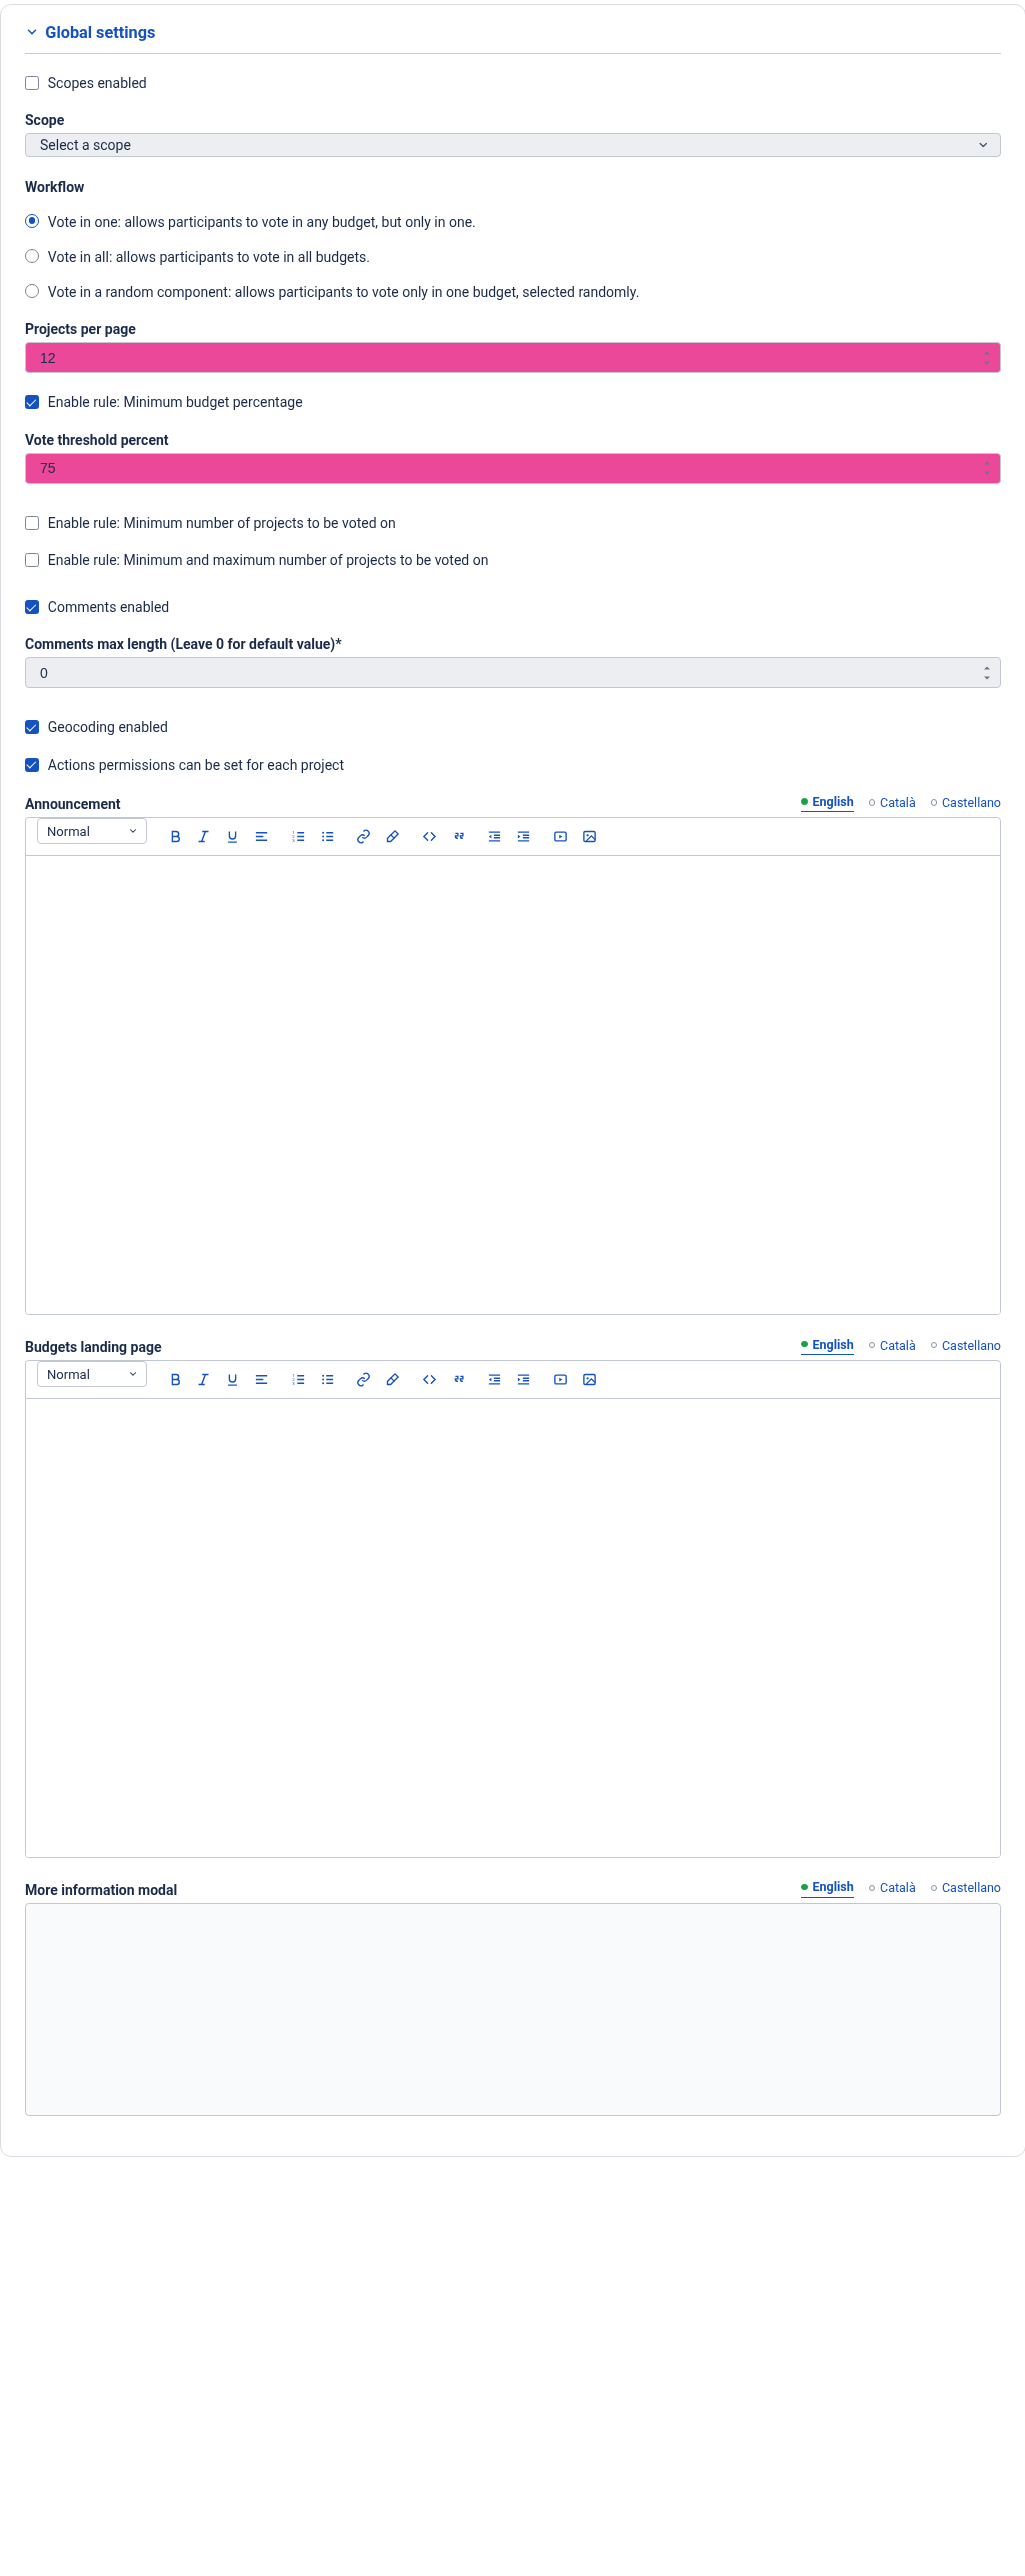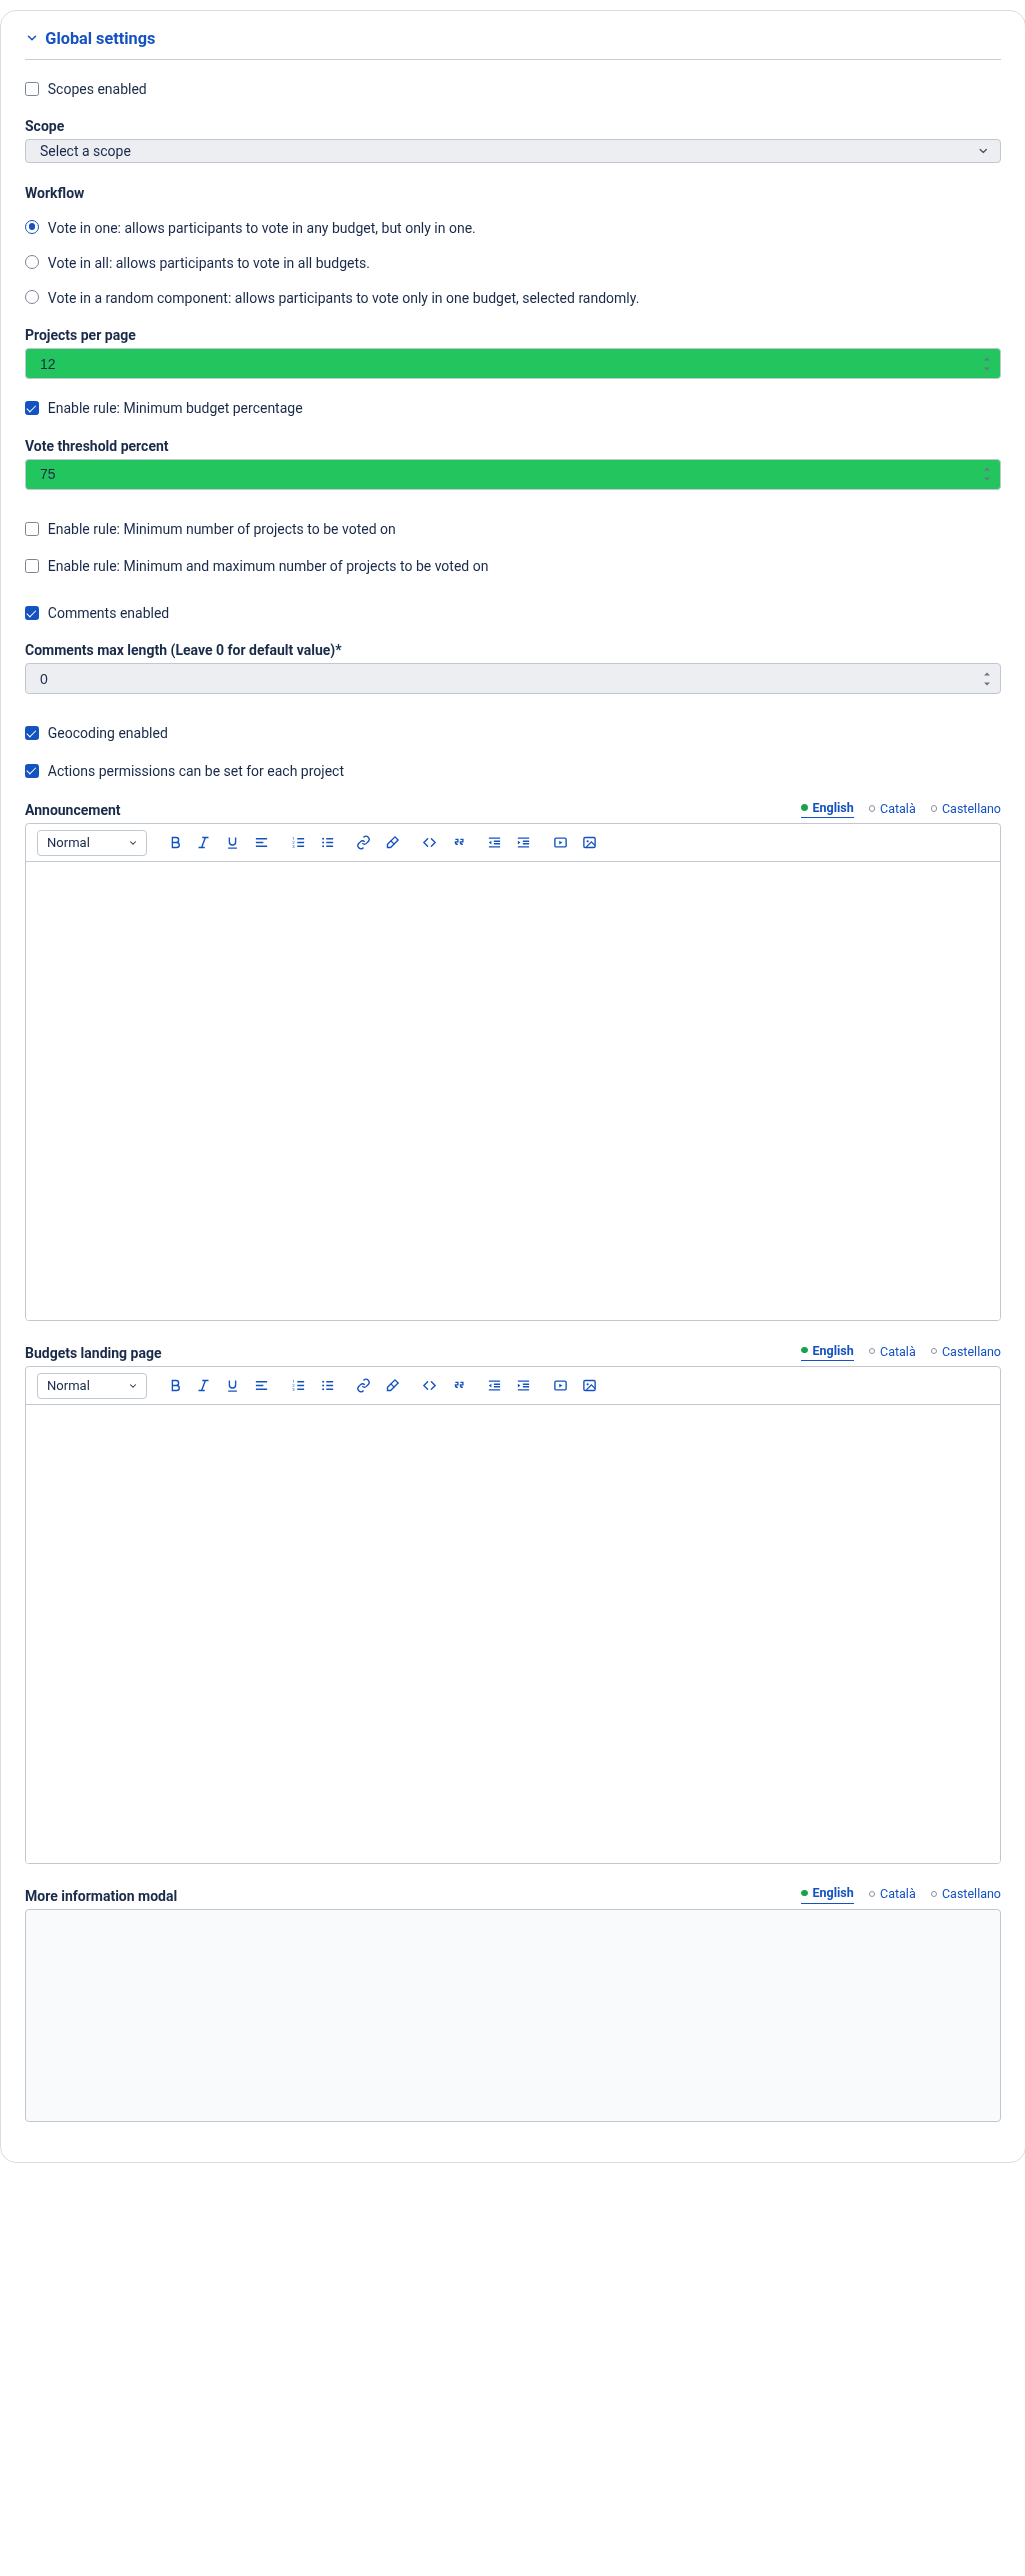--- a/index.html
+++ b/index.html
@@ -5,23 +5,23 @@
   * { box-sizing: border-box; }
   html, body { margin: 0; padding: 0; }
   body {
     font-family: -apple-system, BlinkMacSystemFont, "Segoe UI", Roboto, Helvetica, Arial, sans-serif;
     color: #1a2b4a;
     background: #fff;
   }
   .panel {
     width: 1026px;
     border: 0.6px solid #d9dde3;
-    border-radius: 16px;
+    border-radius: 11px;
     padding: 17.6px 24px 38px;
-    margin: 10px auto;
+    margin: 4px auto;
     position: relative;
   }
   .section-header {
     display: flex;
     align-items: center;
     gap: 6.3px;
     color: #1452c1;
     font-weight: 700;
     font-size: 16.3px;
     padding-bottom: 11.3px;
@@ -121,21 +121,21 @@
   .select-chevron {
     position: absolute;
     right: 11.3px;
     top: 50%;
     transform: translateY(-50%);
     pointer-events: none;
   }
   .number-input {
     width: 100%;
     height: 31px;
-    background: #22c55e;
+    background: #ec4899;
     border: 0.6px solid #c1c7d0;
     border-radius: 3.8px;
     padding: 0 35px 0 14px;
     font-size: 14px;
     color: #1a2b4a;
   }
   .number-input.disabled {
     background: #eceef1;
   }
   .spinner {
@@ -199,21 +199,20 @@
 
   
   .editor {
     border: 0.6px solid #c1c7d0;
     border-radius: 3.8px;
     overflow: hidden;
   }
   .toolbar {
     height: 38px;
     display: flex;
-    align-items: center;
     padding: 0 11.3px;
     gap: 19px;
     border-bottom: 0.6px solid #c1c7d0;
   }
   .format-select {
     display: flex;
     align-items: center;
     justify-content: space-between;
     gap: 6.3px;
     height: 26px;

